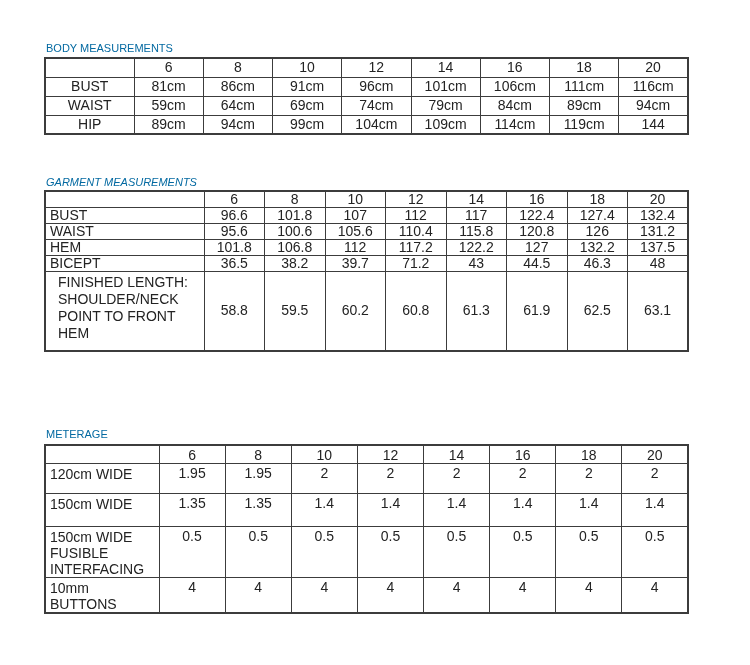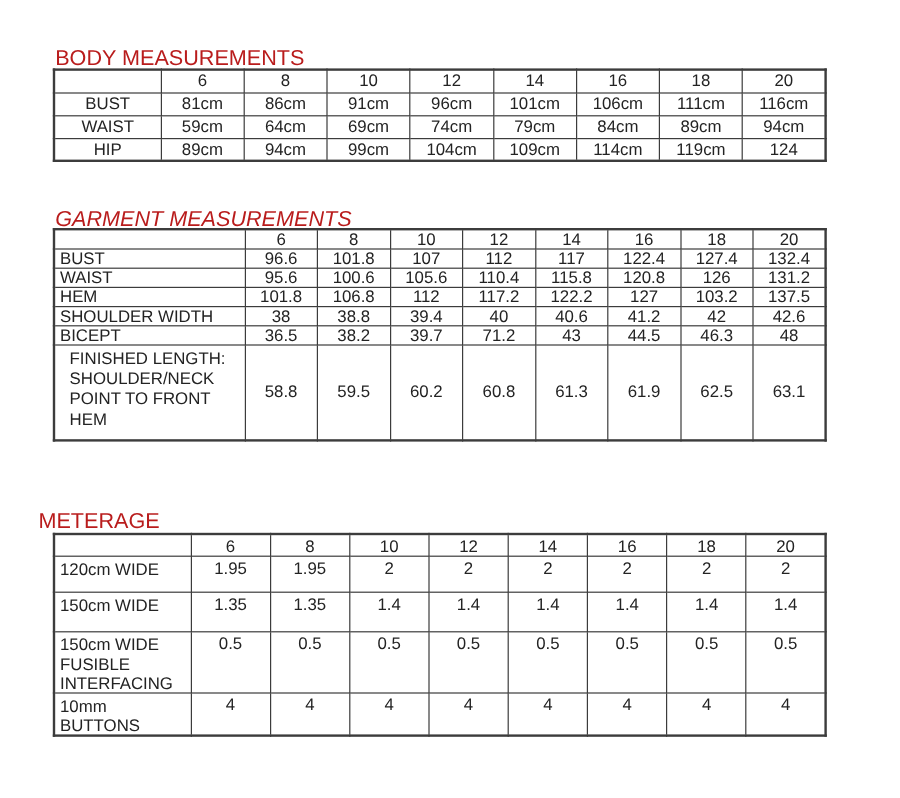--- a/index.html
+++ b/index.html
@@ -8,28 +8,28 @@
     position: relative;
     width: 750px;
     height: 665px;
     background: #ffffff;
     font-family: "Liberation Sans", "DejaVu Sans", sans-serif;
     color: #232323;
     overflow: hidden;
   }
   .section-title {
     position: absolute;
-    font-size: 18px;
+    font-size: 11px;
     line-height: 15px;
-    color: #b91c1c;
+    color: #0369a1;
     white-space: nowrap;
   }
   #title-body     { left: 46px; top: 41px; }
   #title-garment  { left: 46px; top: 175px; font-style: italic; }
-  #title-meterage { left: 32px; top: 427px; }
+  #title-meterage { left: 46px; top: 427px; }
 
   table.grid {
     position: absolute;
     border-collapse: collapse;
     table-layout: fixed;
     width: 645px;
     border: 2px solid #3c3c3c;
     font-size: 14px;
     color: #232323;
   }
@@ -119,21 +119,21 @@
         </tr>
         <tr>
           <td class="label-cell">HIP</td>
           <td class="value-cell">89cm</td>
           <td class="value-cell">94cm</td>
           <td class="value-cell">99cm</td>
           <td class="value-cell">104cm</td>
           <td class="value-cell">109cm</td>
           <td class="value-cell">114cm</td>
           <td class="value-cell">119cm</td>
-          <td class="value-cell">124</td>
+          <td class="value-cell">144</td>
         </tr>
       </tbody>
     </table>
 
   <div class="section-title" id="title-garment">GARMENT MEASUREMENTS</div>
   <table class="grid" id="table-garment">
       <colgroup>
         <col style="width: 159px;">
         <col>
         <col>
@@ -179,33 +179,22 @@
           <td class="value-cell">131.2</td>
         </tr>
         <tr>
           <td class="label-cell">HEM</td>
           <td class="value-cell">101.8</td>
           <td class="value-cell">106.8</td>
           <td class="value-cell">112</td>
           <td class="value-cell">117.2</td>
           <td class="value-cell">122.2</td>
           <td class="value-cell">127</td>
-          <td class="value-cell">103.2</td>
+          <td class="value-cell">132.2</td>
           <td class="value-cell">137.5</td>
-        </tr>
-        <tr>
-          <td class="label-cell">SHOULDER WIDTH</td>
-          <td class="value-cell">38</td>
-          <td class="value-cell">38.8</td>
-          <td class="value-cell">39.4</td>
-          <td class="value-cell">40</td>
-          <td class="value-cell">40.6</td>
-          <td class="value-cell">41.2</td>
-          <td class="value-cell">42</td>
-          <td class="value-cell">42.6</td>
         </tr>
         <tr>
           <td class="label-cell">BICEPT</td>
           <td class="value-cell">36.5</td>
           <td class="value-cell">38.2</td>
           <td class="value-cell">39.7</td>
           <td class="value-cell">71.2</td>
           <td class="value-cell">43</td>
           <td class="value-cell">44.5</td>
           <td class="value-cell">46.3</td>

